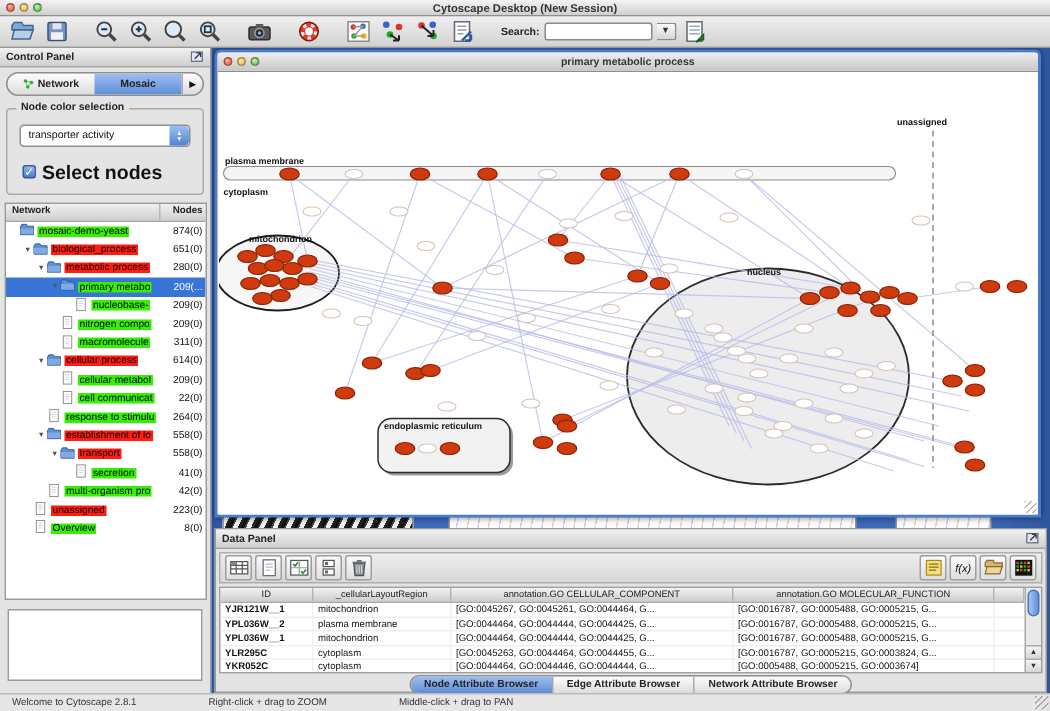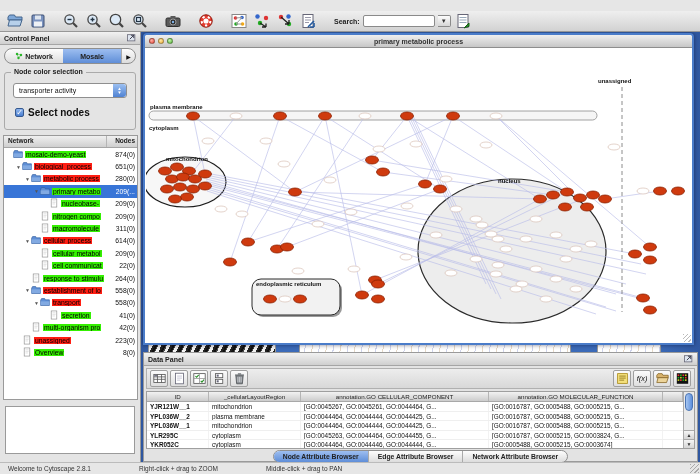--- a/index.html
+++ b/index.html
@@ -43,21 +43,21 @@
   .cp-tab-more { width:14px; display:flex; align-items:center; justify-content:center; font-size:6px; color:#111; border-left:1px solid #aaa; }
   #ncs-box { position:absolute; left:4px; top:40px; width:132px; height:58px; border:1px solid #aaa; border-radius:3px; }
   #ncs-label { position:absolute; left:6px; top:-5px; background:#e4e4e4; padding:0 3px; font-size:7px; font-weight:bold; color:#222; }
   #ncs-select { position:absolute; left:8px; top:10px; width:114px; height:15px; background:#fff; border:1px solid #8f8f8f; border-radius:3px;
      font-size:7px; display:flex; align-items:center; padding-left:5px; color:#111; }
   #ncs-stepper { position:absolute; right:0; top:0; bottom:0; width:13px; background:linear-gradient(#9cc0f2,#4f82d2); border-radius:0 3px 3px 0;
      display:flex; flex-direction:column; align-items:center; justify-content:center; color:#fff; font-size:4.5px; line-height:4px; }
   #ncs-check { position:absolute; left:10px; top:34px; display:flex; align-items:center; gap:4px; }
   #ncs-checkbox { width:9px; height:9px; border-radius:2px; background:linear-gradient(#8fb6ee,#4a7ed0); border:1px solid #35598f;
      color:#fff; font-size:8px; line-height:8px; text-align:center; font-weight:bold; }
-  #ncs-check-label { font-size:10px; font-weight:bold; color:#111; }
+  #ncs-check-label { font-size:13px; font-weight:bold; color:#111; }
 
   #tree-wrap { position:absolute; left:3px; top:103px; width:135px; height:265px; background:#fff; border:1px solid #9a9a9a; overflow:hidden; }
   #tree-header { height:12px; background:linear-gradient(#f0f0f0,#cfcfcf); border-bottom:1px solid #a5a5a5; display:flex; font-size:6.5px; font-weight:bold; color:#222; }
   #tree-header .c1 { flex:1; padding:1px 0 0 4px; border-right:1px solid #b5b5b5; }
   #tree-header .c2 { width:30px; padding:1px 2px 0 0; text-align:right; }
   .tree-row { height:12.4px; display:flex; align-items:center; font-size:6.8px; white-space:nowrap; position:relative; }
   .tree-row.sel { background:#3875d7; }
   .tr-arrow { width:7px; font-size:5px; color:#555; text-align:center; flex:none; }
   .tr-icon { flex:none; margin-right:2px; }
   .tr-label { padding:0 1px; color:#000; overflow:hidden; flex:none; max-width:86px; }
@@ -119,20 +119,28 @@
   #win-grip { position:absolute; right:1px; bottom:1px; width:9px; height:9px;
      background:repeating-linear-gradient(135deg,#aaa 0 1px,transparent 1px 3px); }
 
   svg text { font-family:"Liberation Sans","DejaVu Sans",sans-serif; }
 </style>
 </head>
 <body>
 
 <div id="screen">
 
+  <div class="titlebar">
+    <div class="lights">
+      <div class="light l-red"></div>
+      <div class="light l-yel"></div>
+      <div class="light l-grn"></div>
+    </div>
+    <div class="title-text">Cytoscape Desktop (New Session)</div>
+  </div>
 
   <div id="toolbar">
     <span id="tb-icons" style="display: flex; gap: 2px;">
         <span class="tb-btn">
           <svg width="16" height="16" viewBox="0 0 16 16">
             <path d="M1 4l1.5-2h5l1 2H15v3H1z" fill="#7fa8d8" stroke="#44658c"></path>
             <path d="M2.5 7H15l-2 6H1z" fill="#b7d0ea" stroke="#44658c"></path>
           </svg>
         </span>
         <span class="tb-btn">

